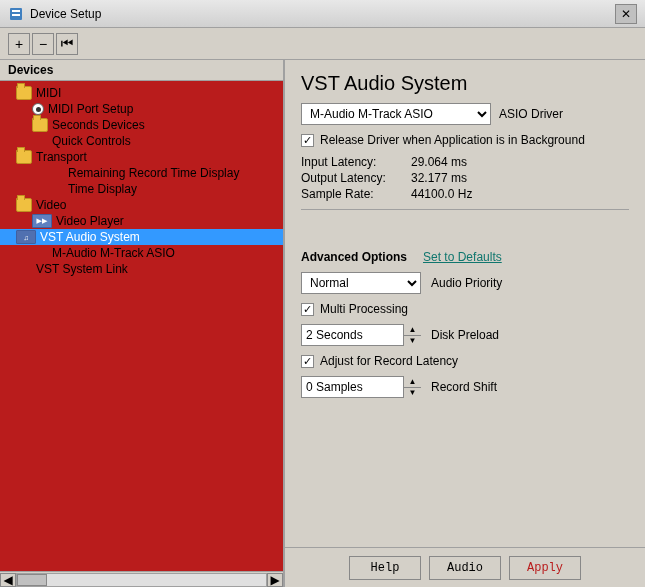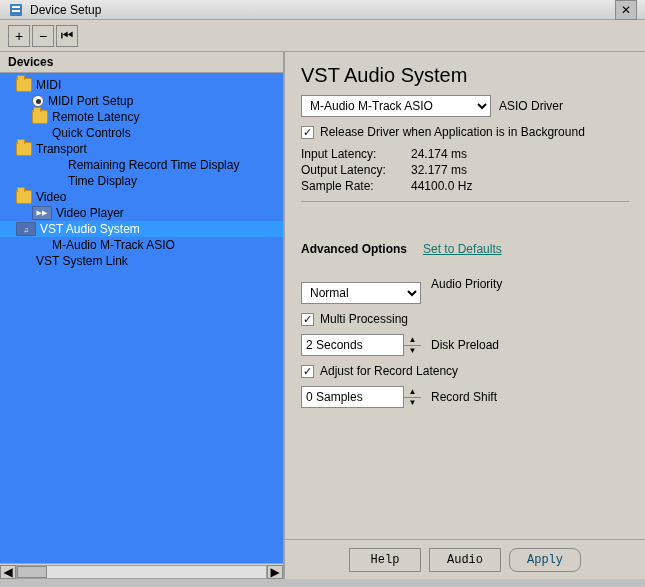--- a/index.html
+++ b/index.html
@@ -8,21 +8,21 @@
       font-size: 12px;
       background: #c0c0c0;
       width: 645px;
       height: 587px;
       overflow: hidden;
     }
 
     
     .title-bar {
       background: linear-gradient(to bottom, #e8e8e8, #d0d0d0);
-      height: 20px;
+      height: 28px;
       display: flex;
       align-items: center;
       padding: 0 8px;
       border-bottom: 1px solid #a0a0a0;
       user-select: none;
     }
     .title-bar-icon {
       width: 16px;
       height: 16px;
       margin-right: 6px;
@@ -79,21 +79,21 @@
     
     .content-area {
       display: flex;
       flex: 1;
       overflow: hidden;
     }
 
     
     .left-panel {
       width: 285px;
-      background: #3b82f6;
+      background: #b91c1c;
       border-right: 2px solid #a0a0a0;
       display: flex;
       flex-direction: column;
     }
     .panel-header {
       background: #d4d0c8;
       padding: 3px 8px;
       font-size: 12px;
       font-weight: bold;
       border-bottom: 1px solid #a0a0a0;
@@ -349,23 +349,22 @@
       border: 1px solid #888;
       padding: 0 12px;
       font-size: 12px;
       cursor: pointer;
       display: flex;
       align-items: center;
       justify-content: center;
       font-family: Liberation Mono, monospace;
     }
     .dialog-btn.disabled {
-      color: #0c4a6e;
+      color: #b91c1c;
       cursor: default;
-      border-radius: 8px;
     }
 
     
     .tree-container::-webkit-scrollbar {
       width: 14px;
     }
     .tree-container::-webkit-scrollbar-track {
       background: #f0f0f0;
       border: 1px solid #c0c0c0;
     }
@@ -433,21 +432,21 @@
           <span>MIDI</span>
         </div>
 
         <div class="tree-item tree-indent-2">
           <span class="radio-icon"></span>
           <span>MIDI Port Setup</span>
         </div>
 
         <div class="tree-item tree-indent-2">
           <span class="folder-icon folder-yellow"></span>
-          <span>Remote Latency</span>
+          <span>Seconds Devices</span>
         </div>
 
         <div class="tree-item tree-indent-2">
           <span style="width:16px;margin-right:4px;display:inline-block;"></span>
           <span>Quick Controls</span>
         </div>
 
         <div class="tree-item tree-indent-1">
           <span class="folder-icon folder-yellow"></span>
           <span>Transport</span>
@@ -514,42 +513,42 @@
         </div>
 
         <div class="checkbox-row">
           <div class="checkbox checked"></div>
           <span>Release Driver when Application is in Background</span>
         </div>
 
         <div class="info-section">
           <div class="info-row">
             <span class="info-label">Input Latency:</span>
-            <span class="info-value">24.174 ms</span>
+            <span class="info-value">29.064 ms</span>
           </div>
           <div class="info-row">
             <span class="info-label">Output Latency:</span>
             <span class="info-value">32.177 ms</span>
           </div>
           <div class="info-row">
             <span class="info-label">Sample Rate:</span>
             <span class="info-value">44100.0 Hz</span>
           </div>
         </div>
 
         <div class="separator"></div>
 
         <div class="advanced-row">
           <span class="advanced-bold">Advanced Options</span>
           <span class="advanced-link">Set to Defaults</span>
         </div>
 
         <div class="control-row">
           <div class="dropdown-container" style="width:120px;">
-            <select class="dropdown-select" style="width:120px;margin-top:18px;">
+            <select class="dropdown-select" style="width:120px;">
               <option>Normal</option>
               <option>Boost</option>
               <option>High</option>
             </select>
           </div>
           <span class="control-label">Audio Priority</span>
         </div>
 
         <div class="checkbox-row">
           <div class="checkbox checked"></div>

